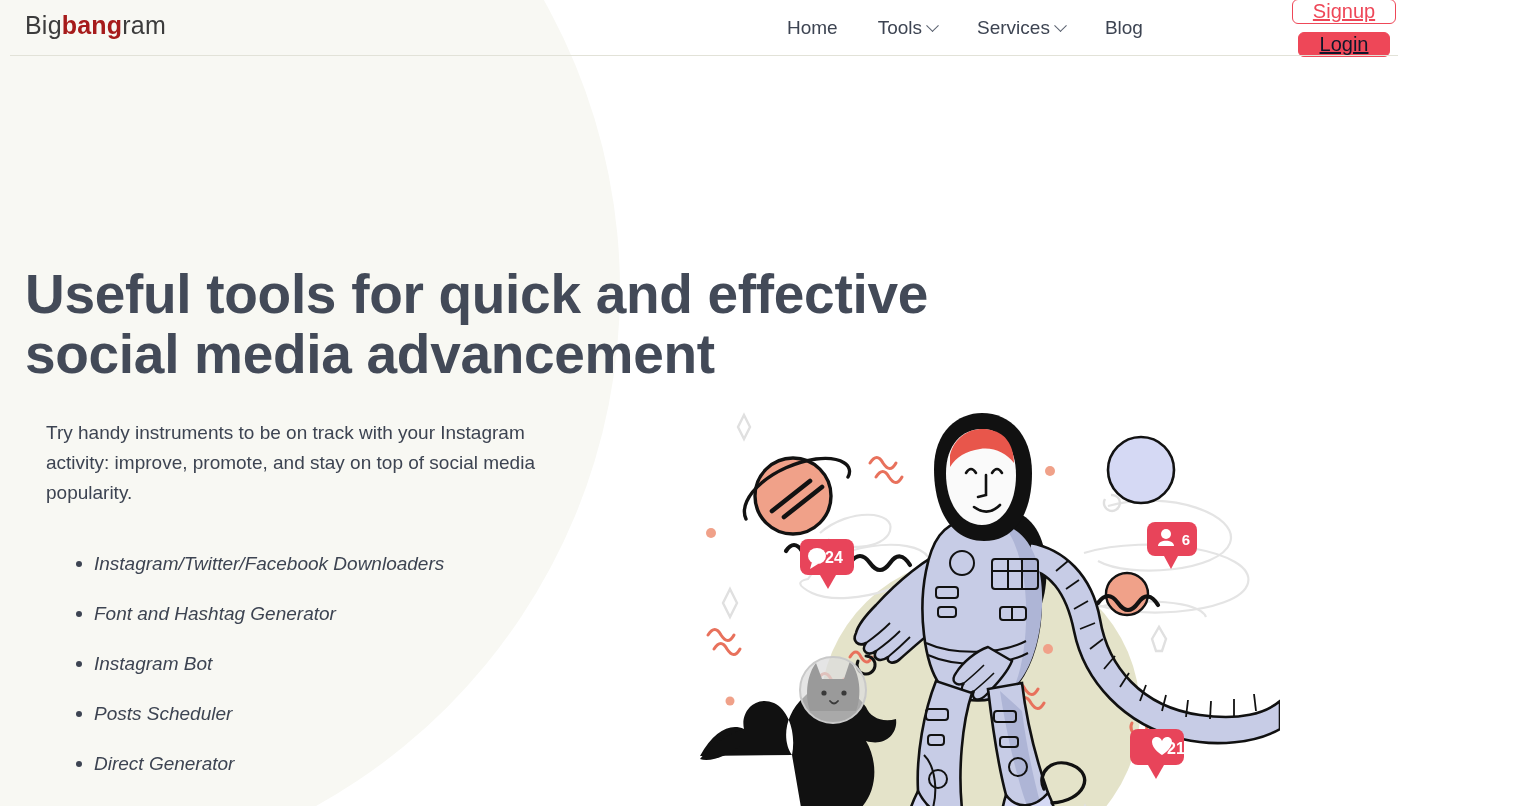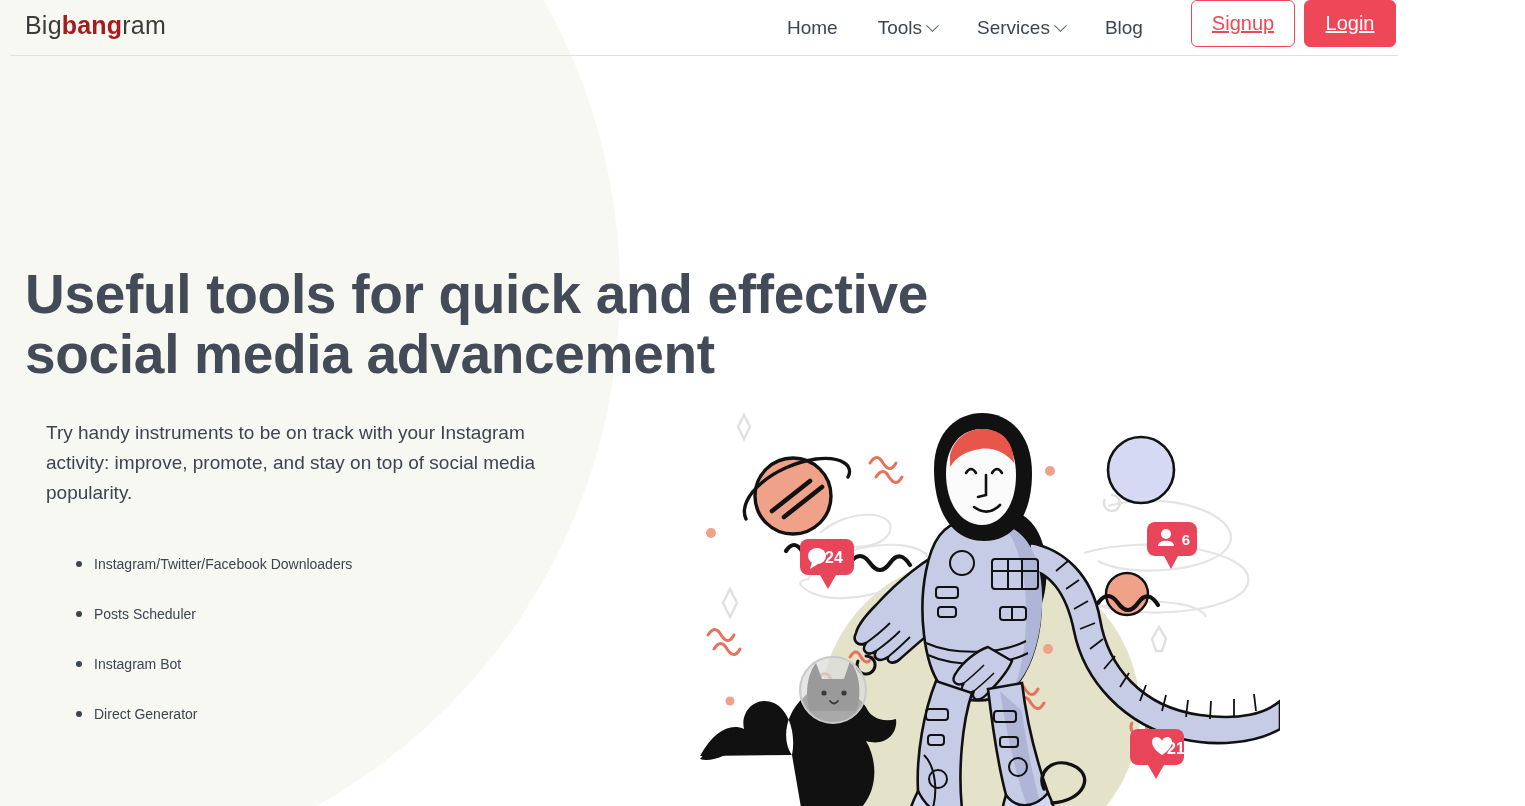--- a/index.html
+++ b/index.html
@@ -106,20 +106,21 @@
   }
 
   .hdr-actions {
     position: absolute;
     right: 2px;
     top: 0px;
     display: flex;
     align-items: center;
     gap: 9px;
     height: 47px;
+    flex-direction: column;
   }
   .btn {
     display: inline-flex;
     align-items: center;
     justify-content: center;
     font-size: 20px;
     border-radius: 6px;
     cursor: pointer;
     white-space: nowrap;
     height: 47px;
@@ -127,21 +128,21 @@
     margin-top: -1px;
   }
   .btn-outline {
     background: #ffffff;
     color: #EE4758;
     border: 1.5px solid #EE4758;
     min-width: 104px;
   }
   .btn-solid {
     background: #EE4758;
-    color: #ffffff;
+    color: #0f172a;
     border: 1.5px solid #EE4758;
     min-width: 92px;
   }
 
   
   .hero {
     position: absolute;
     left: 0; top: 56px;
     width: 1398px;
     height: 750px;
@@ -173,25 +174,26 @@
   .hero-list {
     position: absolute;
     left: 46px;
     top: 496px;
     width: 560px;
     list-style: none;
   }
   .hero-list li {
     position: relative;
     padding-left: 48px;
-    font-size: 14px;
+    font-size: 19px;
     line-height: 24px;
     color: #3D4452;
     margin-bottom: 26px;
     white-space: nowrap;
+    font-style: italic;
   }
   .hero-list li .dot {
     position: absolute;
     left: 30px;
     top: 9px;
     width: 6px;
     height: 6px;
     border-radius: 50%;
     background: #3D4452;
   }
@@ -248,22 +250,23 @@
   </header>
 
   <section class="hero">
 
     <h1 class="hero-title">Useful tools for quick and effective social media advancement</h1>
 
     <p class="hero-sub">Try handy instruments to be on track with your Instagram activity: improve, promote, and stay on top of social media popularity.</p>
 
     <ul class="hero-list">
       <li><span class="dot"></span><span>Instagram/Twitter/Facebook Downloaders</span></li>
+      <li><span class="dot"></span><span>Font and Hashtag Generator</span></li>
+      <li><span class="dot"></span><span>Instagram Bot</span></li>
       <li><span class="dot"></span><span>Posts Scheduler</span></li>
-      <li><span class="dot"></span><span>Instagram Bot</span></li>
       <li><span class="dot"></span><span>Direct Generator</span></li>
     </ul>
 
     <div class="hero-art">
       <svg viewBox="0 0 580 460" xmlns="http://www.w3.org/2000/svg">
         <defs>
           <clipPath id="helmetClip">
               <circle cx="133" cy="279" r="33"></circle>
             </clipPath>
         </defs>

